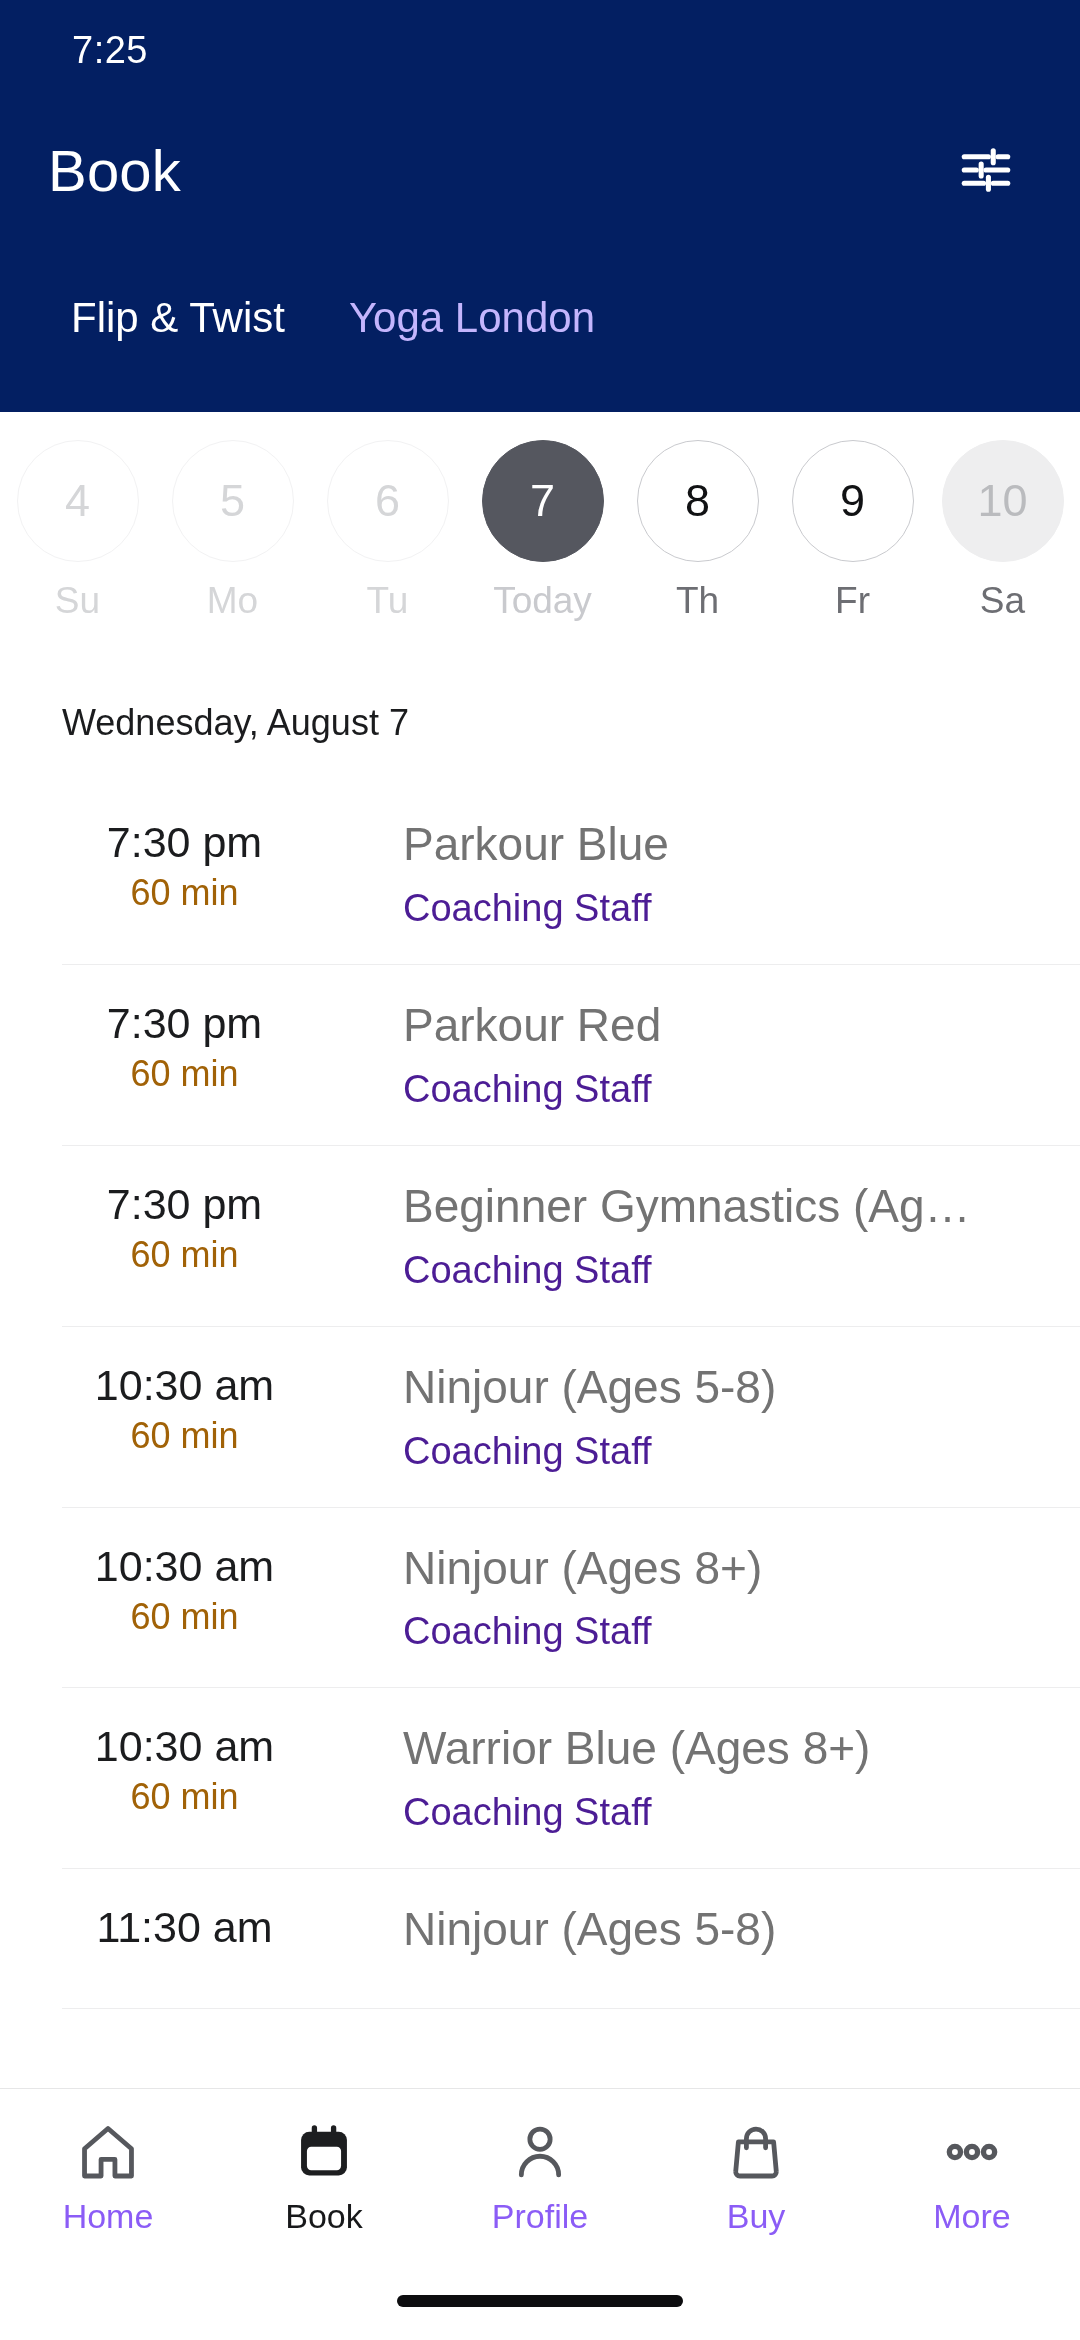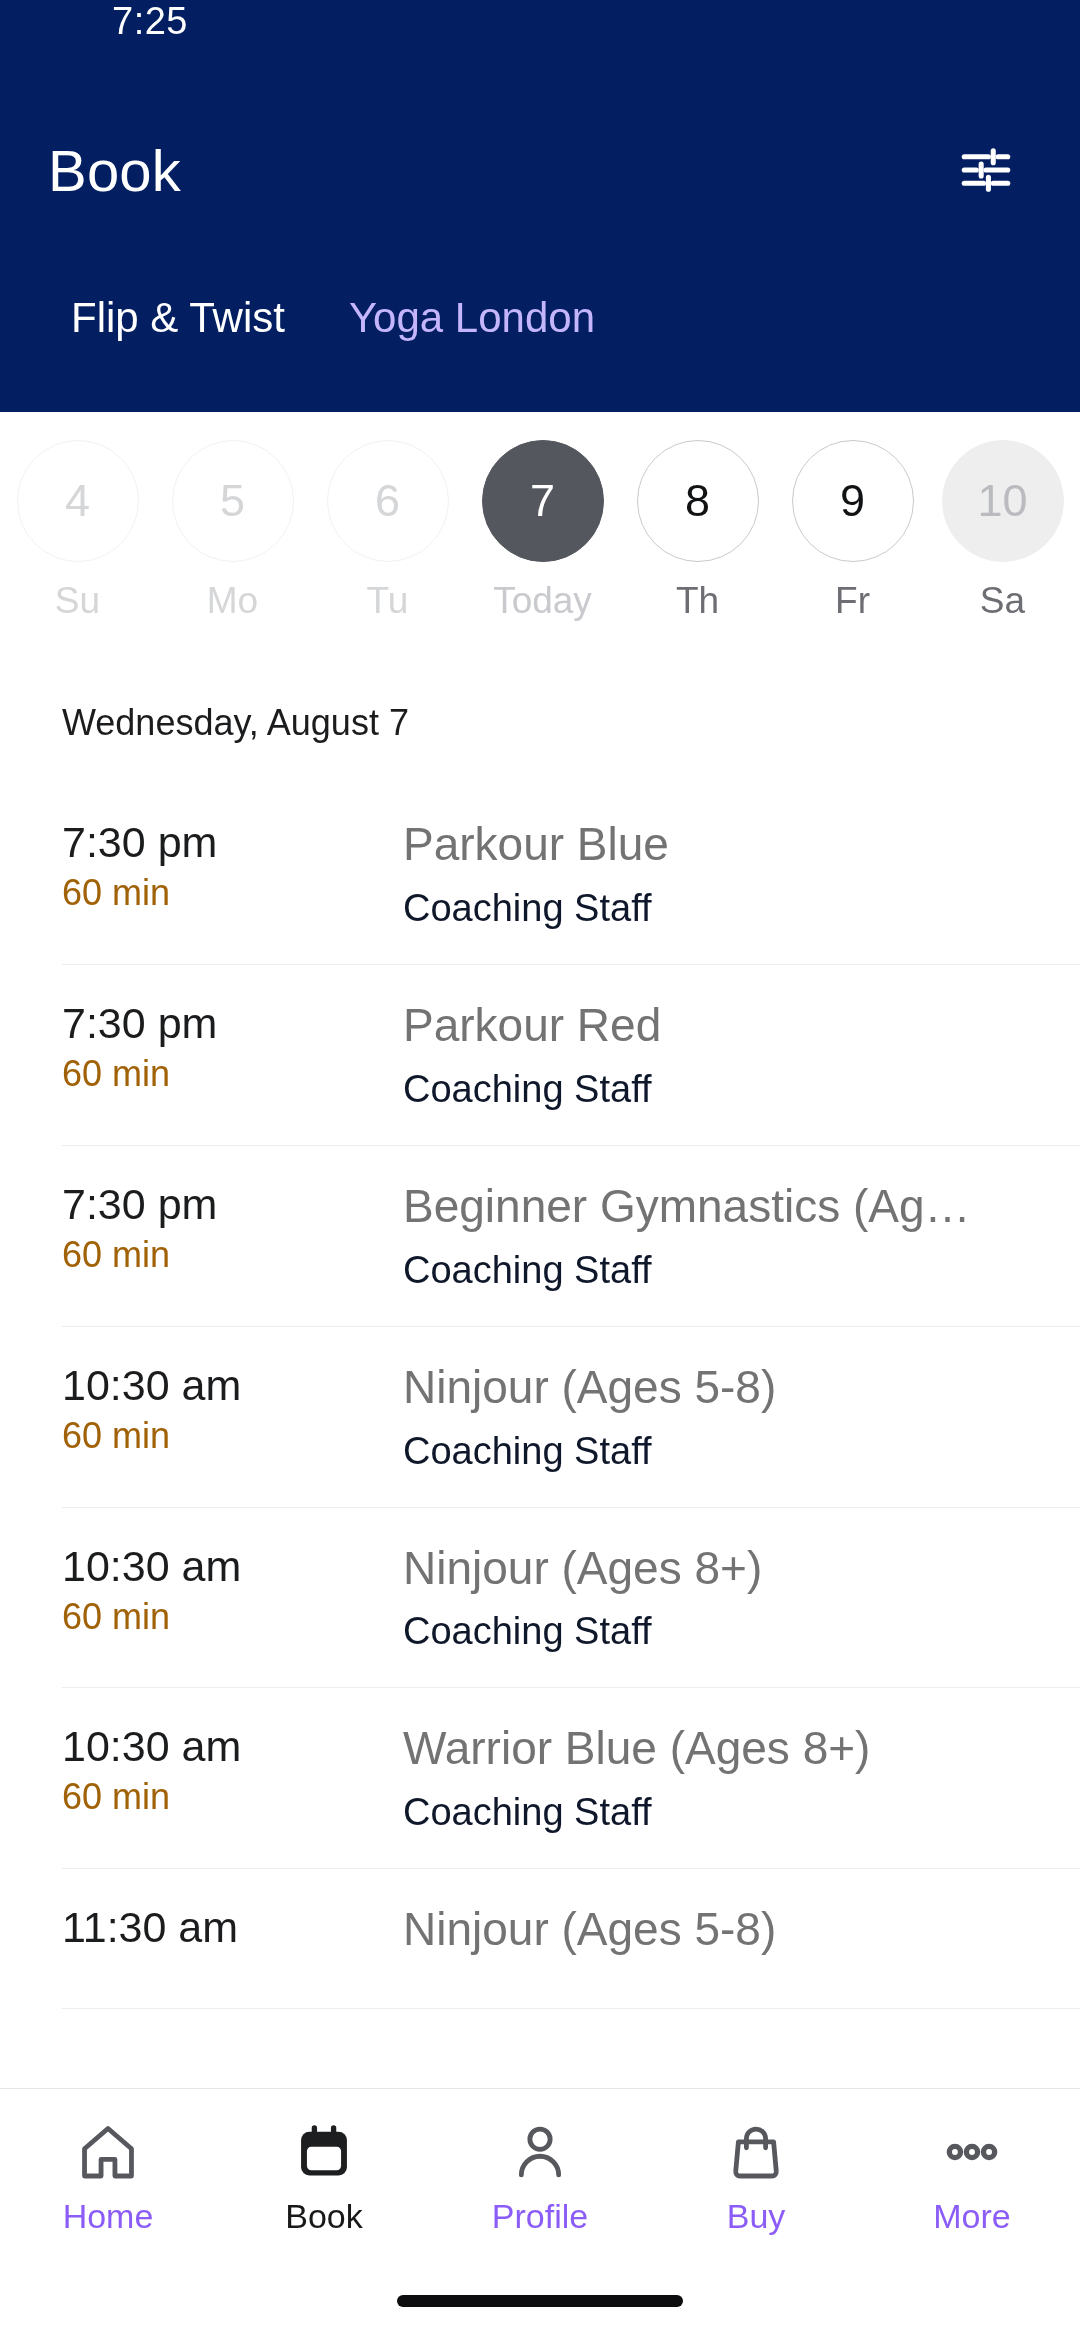--- a/index.html
+++ b/index.html
@@ -18,22 +18,22 @@
 
   
   .header {
     background:#031F62;
     height:412px;
     flex:0 0 412px;
     position:relative;
   }
   .statusbar {
     height:100px;
-    display:flex; 
-    padding-left:112px;
+    display:flex; align-items:center;
+    padding-left:72px;
   }
   .status-time {
     color:#ffffff;
     font-size:38px;
     letter-spacing:0.5px;
   }
   .titlebar {
     height:140px;
     display:flex; align-items:center; justify-content:space-between;
     padding:0 54px 0 48px;
@@ -134,21 +134,21 @@
     border-bottom:1px solid #ededee;
     margin-left:62px;
     min-height:140px;
   }
   .row:first-child { border-top:none; }
   .row-time {
     flex:0 0 245px;
     text-align:right;
     padding-right:0;
     display:flex; flex-direction:column;
-    align-items:flex-start;
+    align-items:center;
   }
   .t-main {
     font-size:43px;
     color:#1b1c1e;
     white-space:nowrap;
   }
   .t-dur {
     font-size:36px;
     color:#a16207;
     margin-top:5px;
@@ -162,21 +162,21 @@
   .i-title {
     font-size:46px;
     color:#737373;
     white-space:nowrap;
     overflow:hidden;
     text-overflow:ellipsis;
     line-height:1.15;
   }
   .i-sub {
     font-size:38px;
-    color:#0f172a;
+    color:#4c1d95;
     margin-top:16px;
     white-space:nowrap;
   }
 
   
   .bottomnav {
     flex:0 0 188px;
     border-top:1px solid #e6e6e7;
     background:#ffffff;
     display:flex;

